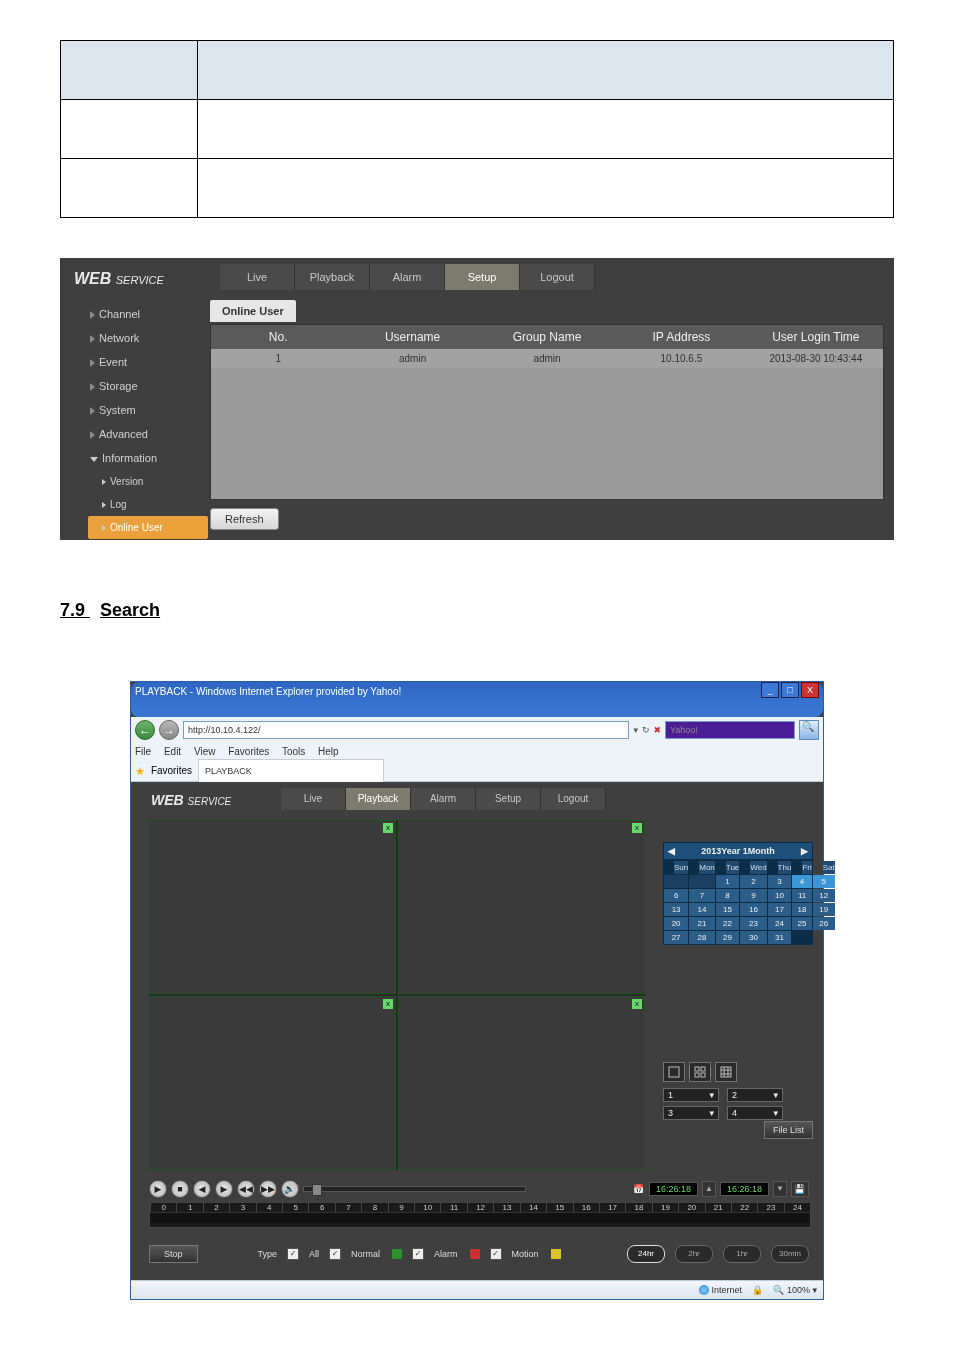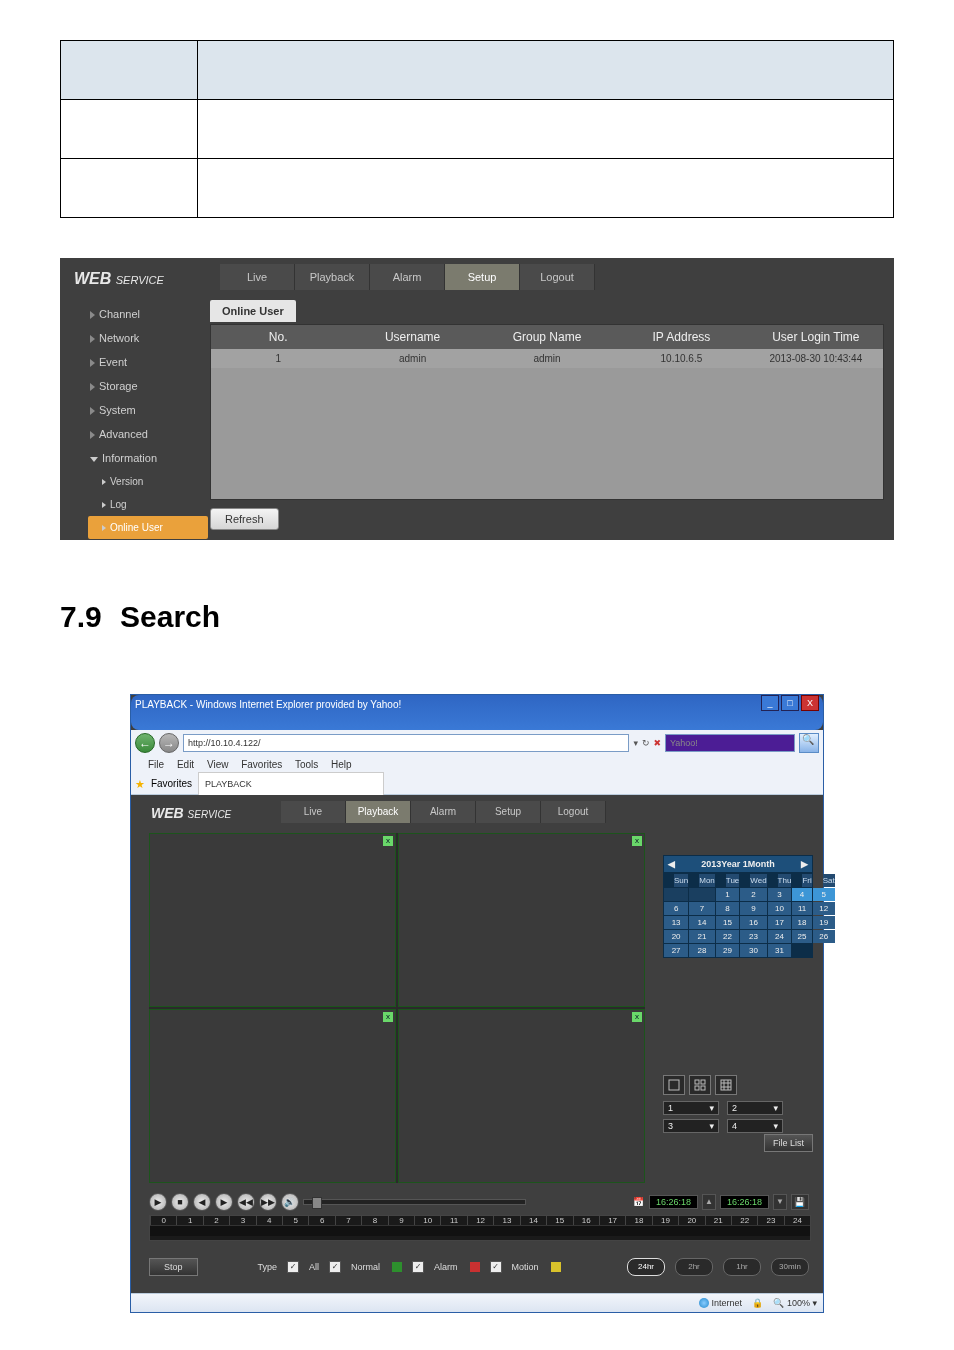--- a/index.html
+++ b/index.html
@@ -175,23 +175,24 @@
     display: inline-block;
     padding: 4px 14px;
     background: linear-gradient(#f4f4f4,#d6d6d6);
     border: 1px solid #888;
     border-radius: 3px;
     color: #333;
     font-size: 11px;
   }
 
   .section-heading {
-    font-size: 30px;
+    font-size: 18px;
     font-weight: bold;
     margin: 40px 0 24px 0;
+    text-decoration: underline;
   }
   .heading-text {
     margin-left: 10px;
   }
 
   
   .shot2-out {
     width: 692px;
     margin: 60px auto 0 auto;
     border: 1px solid #2a5ea6;
@@ -250,21 +251,21 @@
   }
   .gobtn {
     width:18px;height:18px;background:linear-gradient(#e0efff,#8ab4e8);
     border:1px solid #5a8cc6; color:#2a5ea6; text-align:center;
   }
   .shot2-menu {
     height: 18px;
     background: #eef2f9;
     font-size: 10px;
     line-height: 18px;
-    padding: 0 17px;
+    padding: 0 4px;
     color: #333;
   }
   .shot2-menu span { margin-right: 10px; }
   .shot2-fav {
     height: 20px;
     background: #eef2f9;
     font-size: 10px;
     line-height: 20px;
     padding: 0 4px;
     display: flex;

